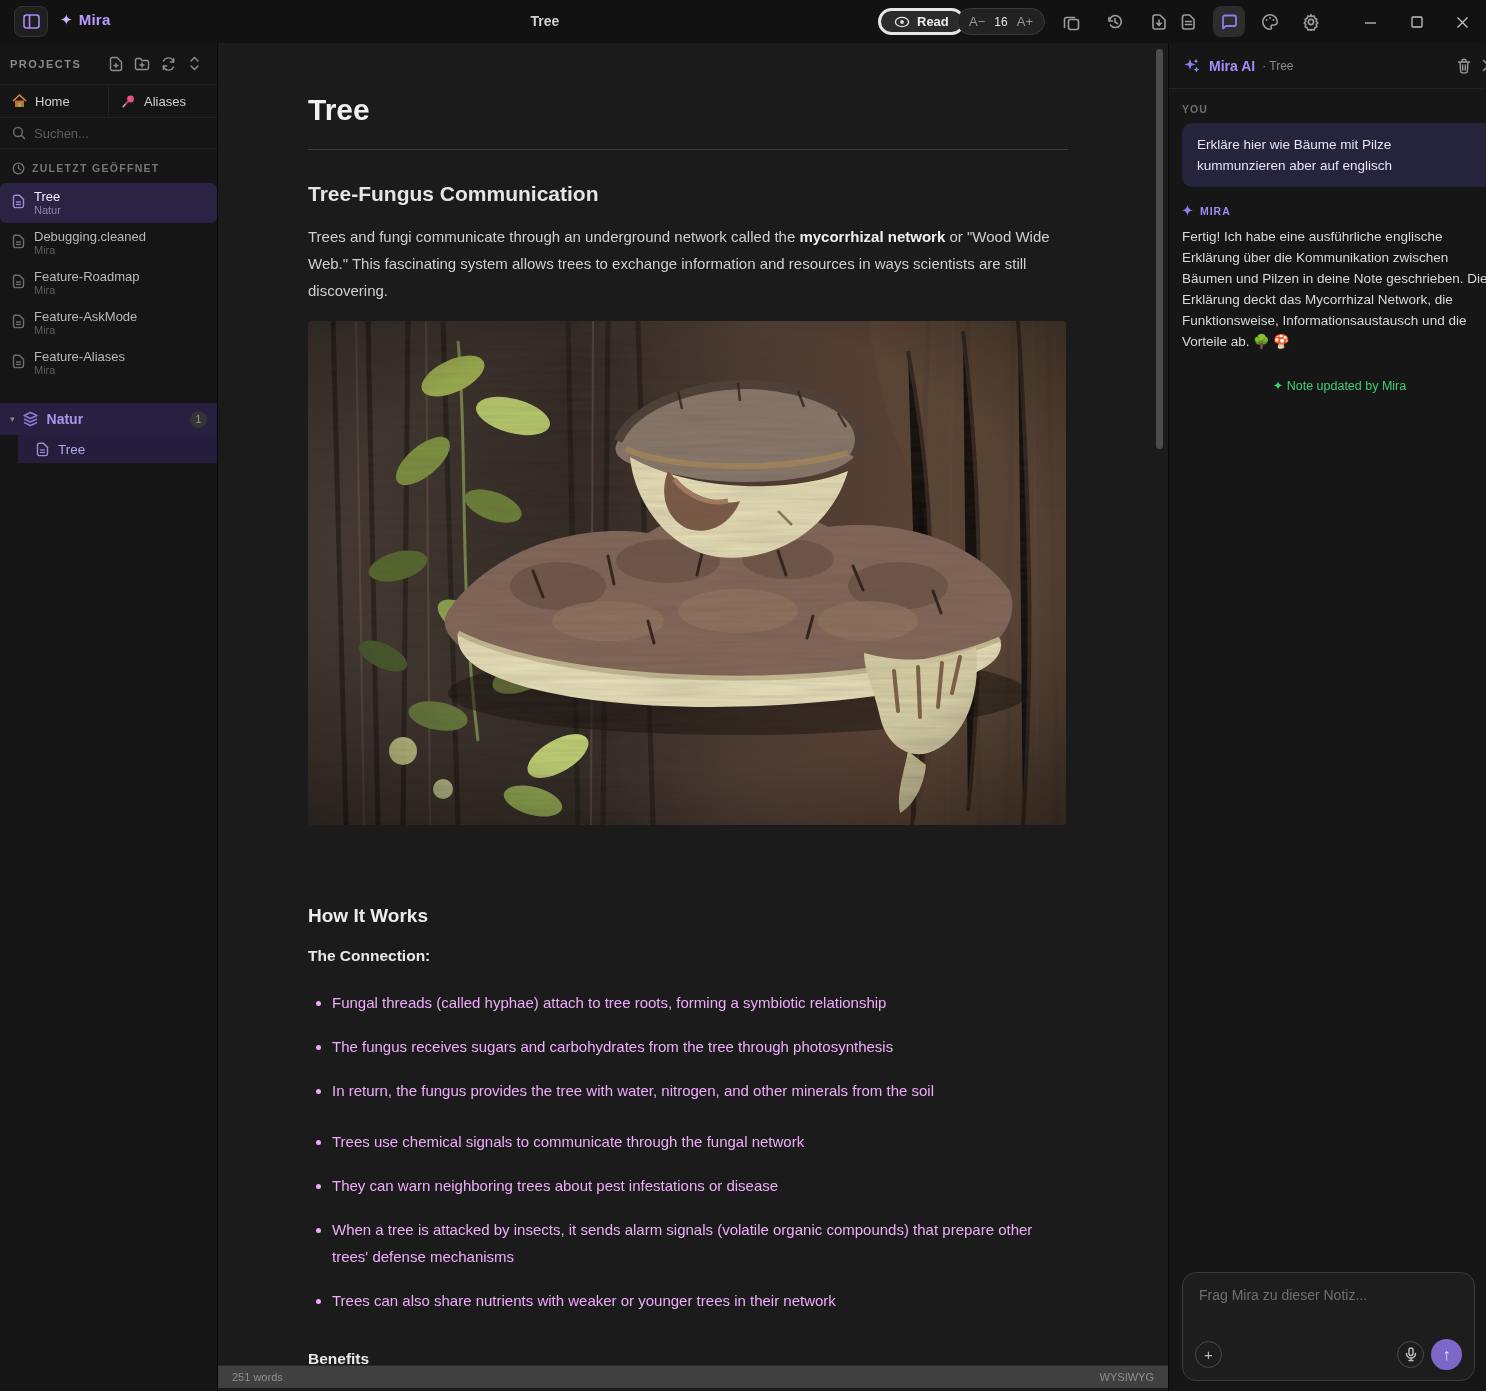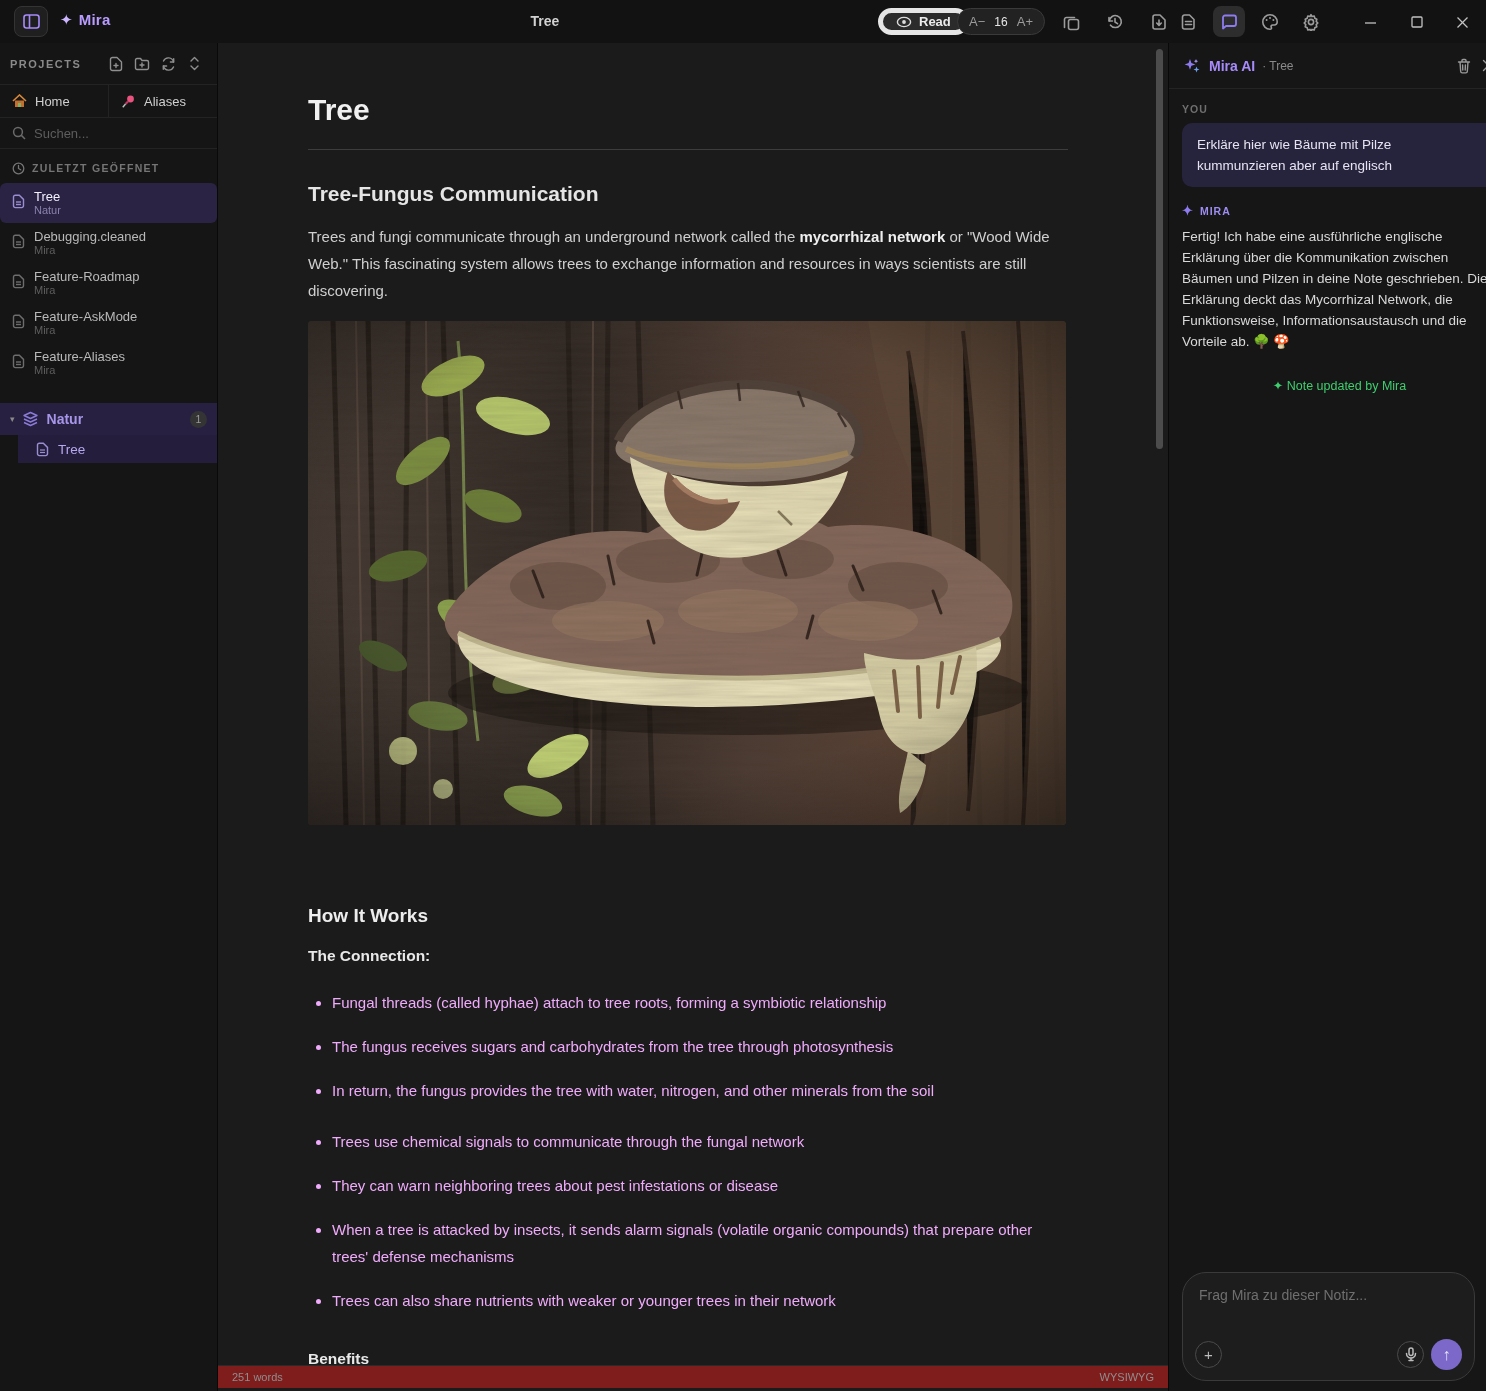--- a/index.html
+++ b/index.html
@@ -8,21 +8,21 @@
   .app { position:absolute; inset:0; width:1486px; height:1391px; background:#1b1b1b; }
 
   
   .titlebar { position:absolute; left:0; top:0; width:1486px; height:43px; background:#121212; z-index:30; }
   .tb-toggle { position:absolute; left:14px; top:6px; width:34px; height:31px; background:#1f1f1f;
     border:1px solid #343434; border-radius:8px; display:flex; align-items:center; justify-content:center; cursor:pointer; }
   .brand { position:absolute; left:60px; top:11px; font-size:15px; font-weight:bold; color:#b89cff; letter-spacing:.2px; }
   .brand .spark { color:#cdb6ff; margin-right:6px; font-weight:normal; }
   .win-title { position:absolute; left:545px; top:13px; transform:translateX(-50%); color:#d2d2d2; font-size:14px; font-weight:600; }
   .read-btn { position:absolute; left:878px; top:8px; height:27px; padding:0 13px; display:flex; align-items:center; gap:7px;
-    background:#2b2b2b; border:5px solid #e5e5e5; border-radius:14px; color:#ececec; font-size:13px; font-weight:600; cursor:pointer; }
+    background:#2b2b2b; border:3px solid #e5e5e5; border-radius:14px; color:#ececec; font-size:13px; font-weight:600; cursor:pointer; }
   .font-pill { position:absolute; left:957px; top:8px; height:27px; width:88px; display:flex; align-items:center; justify-content:space-between;
     padding:0 11px; background:#222; border:1px solid #3a3a3a; border-radius:14px; color:#9a9a9a; font-size:13px; }
   .font-pill .sz { color:#e5e5e5; font-size:12px; }
   .tb-ico { position:absolute; top:11px; width:22px; height:22px; display:flex; align-items:center; justify-content:center; cursor:pointer; }
   .tb-ico svg { stroke:#9c9c9c; fill:none; stroke-width:1.6; stroke-linecap:round; stroke-linejoin:round; }
   .chat-active { position:absolute; left:1213px; top:6px; width:32px; height:31px; background:#2d2d2d; border-radius:8px;
     display:flex; align-items:center; justify-content:center; cursor:pointer; }
   .chat-active svg { stroke:#8f7bf0; fill:none; stroke-width:1.8; stroke-linejoin:round; }
   .winctl { position:absolute; top:10px; width:24px; height:24px; display:flex; align-items:center; justify-content:center; cursor:pointer; }
   .winctl svg { stroke:#c2c2c2; stroke-width:1.3; fill:none; }
@@ -67,41 +67,41 @@
   .doc-h2 { margin-top:32px; font-size:21px; font-weight:bold; color:#e5e5e5; }
   .doc-p { margin-top:17px; font-size:15px; line-height:27px; color:#cfcfcf; }
   .doc-p b { color:#efefef; }
   .photo-wrap { margin-top:17px; width:758px; height:504px; border-radius:4px; overflow:hidden; }
   .photo-wrap svg { display:block; width:758px; height:504px; }
   .doc-h3 { margin-top:80px; font-size:19px; font-weight:bold; color:#ededed; }
   .doc-sub { margin-top:20px; font-size:15.5px; font-weight:bold; color:#e9e9e9; }
   .doc ul { margin-top:24px; padding-left:24px; }
   .doc li { font-size:15px; line-height:27px; color:#f0abfc; margin-bottom:17px; }
   .scroll-thumb { position:absolute; right:5px; top:6px; width:7px; height:400px; background:#4c4c4c; border-radius:4px; cursor:pointer; }
-  .statusbar { position:absolute; left:0; bottom:3px; width:950px; height:23px; background:#7f1d1d; border-top:1px solid #2a2a2a;
+  .statusbar { position:absolute; left:0; bottom:3px; width:950px; height:23px; background:#404040; border-top:1px solid #2a2a2a;
     display:flex; align-items:center; justify-content:space-between; padding:0 14px; z-index:5; }
   .statusbar span { font-size:11px; color:#8e8e8e; }
 
   
   .ai { position:absolute; left:1168px; top:43px; width:346px; height:1348px; background:#161616; border-left:1px solid #090909; }
   .ai-head { height:46px; display:flex; align-items:center; padding:0 14px; border-bottom:1px solid #242424; }
   .ai-head .nm { font-size:14px; font-weight:bold; color:#a78bfa; margin-left:8px; }
   .ai-head .ctx { font-size:12px; color:#8a8a8a; margin-left:7px; flex:1; }
   .ai-hico { width:24px; height:24px; display:flex; align-items:center; justify-content:center; cursor:pointer; }
   .ai-hico svg { stroke:#9a9a9a; fill:none; stroke-width:1.4; stroke-linecap:round; }
   .ai-body { padding:14px 17px 0 13px; }
   .you-lbl { font-size:10.5px; font-weight:bold; letter-spacing:1px; color:#6f6f6f; }
   .user-bubble { margin-top:8px; background:#26233c; border-radius:10px; padding:11px 15px; font-size:13.5px;
     line-height:21px; color:#e6e3f2; }
   .mira-lbl { margin-top:16px; display:flex; align-items:center; gap:6px; font-size:10.5px; font-weight:bold;
     letter-spacing:1px; color:#9d8df2; }
   .mira-msg { margin-top:8px; font-size:13.5px; line-height:21px; color:#d9d9d9; }
   .note-upd { margin-top:26px; text-align:center; font-size:12.5px; color:#3ecf6f; }
   .chatbox { position:absolute; left:13px; bottom:10px; width:293px; height:109px; background:#1d1d1d;
-    border:1px solid #3a3a3a; border-radius:24px; }
+    border:1px solid #3a3a3a; border-radius:14px; }
   .chatbox textarea { position:absolute; left:16px; top:14px; width:255px; height:45px; background:transparent; border:none;
     outline:none; resize:none; color:#cfcfcf; font-size:14px; font-family:"Liberation Sans",sans-serif; }
   .chatbox textarea::placeholder { color:#6f6f6f; }
   .cb-plus { position:absolute; left:12px; bottom:12px; width:27px; height:27px; border:1px solid #4a4a4a; border-radius:50%;
     color:#bcbcbc; font-size:15px; display:flex; align-items:center; justify-content:center; cursor:pointer; }
   .cb-mic { position:absolute; right:50px; bottom:12px; width:27px; height:27px; border:1px solid #4a4a4a; border-radius:50%;
     display:flex; align-items:center; justify-content:center; cursor:pointer; }
   .cb-mic svg { stroke:#bcbcbc; fill:none; stroke-width:1.5; stroke-linecap:round; }
   .cb-send { position:absolute; right:12px; bottom:10px; width:31px; height:31px; background:#7b68c8; border:none; border-radius:50%;
     color:#e9e4ff; font-size:16px; display:flex; align-items:center; justify-content:center; cursor:pointer; }

